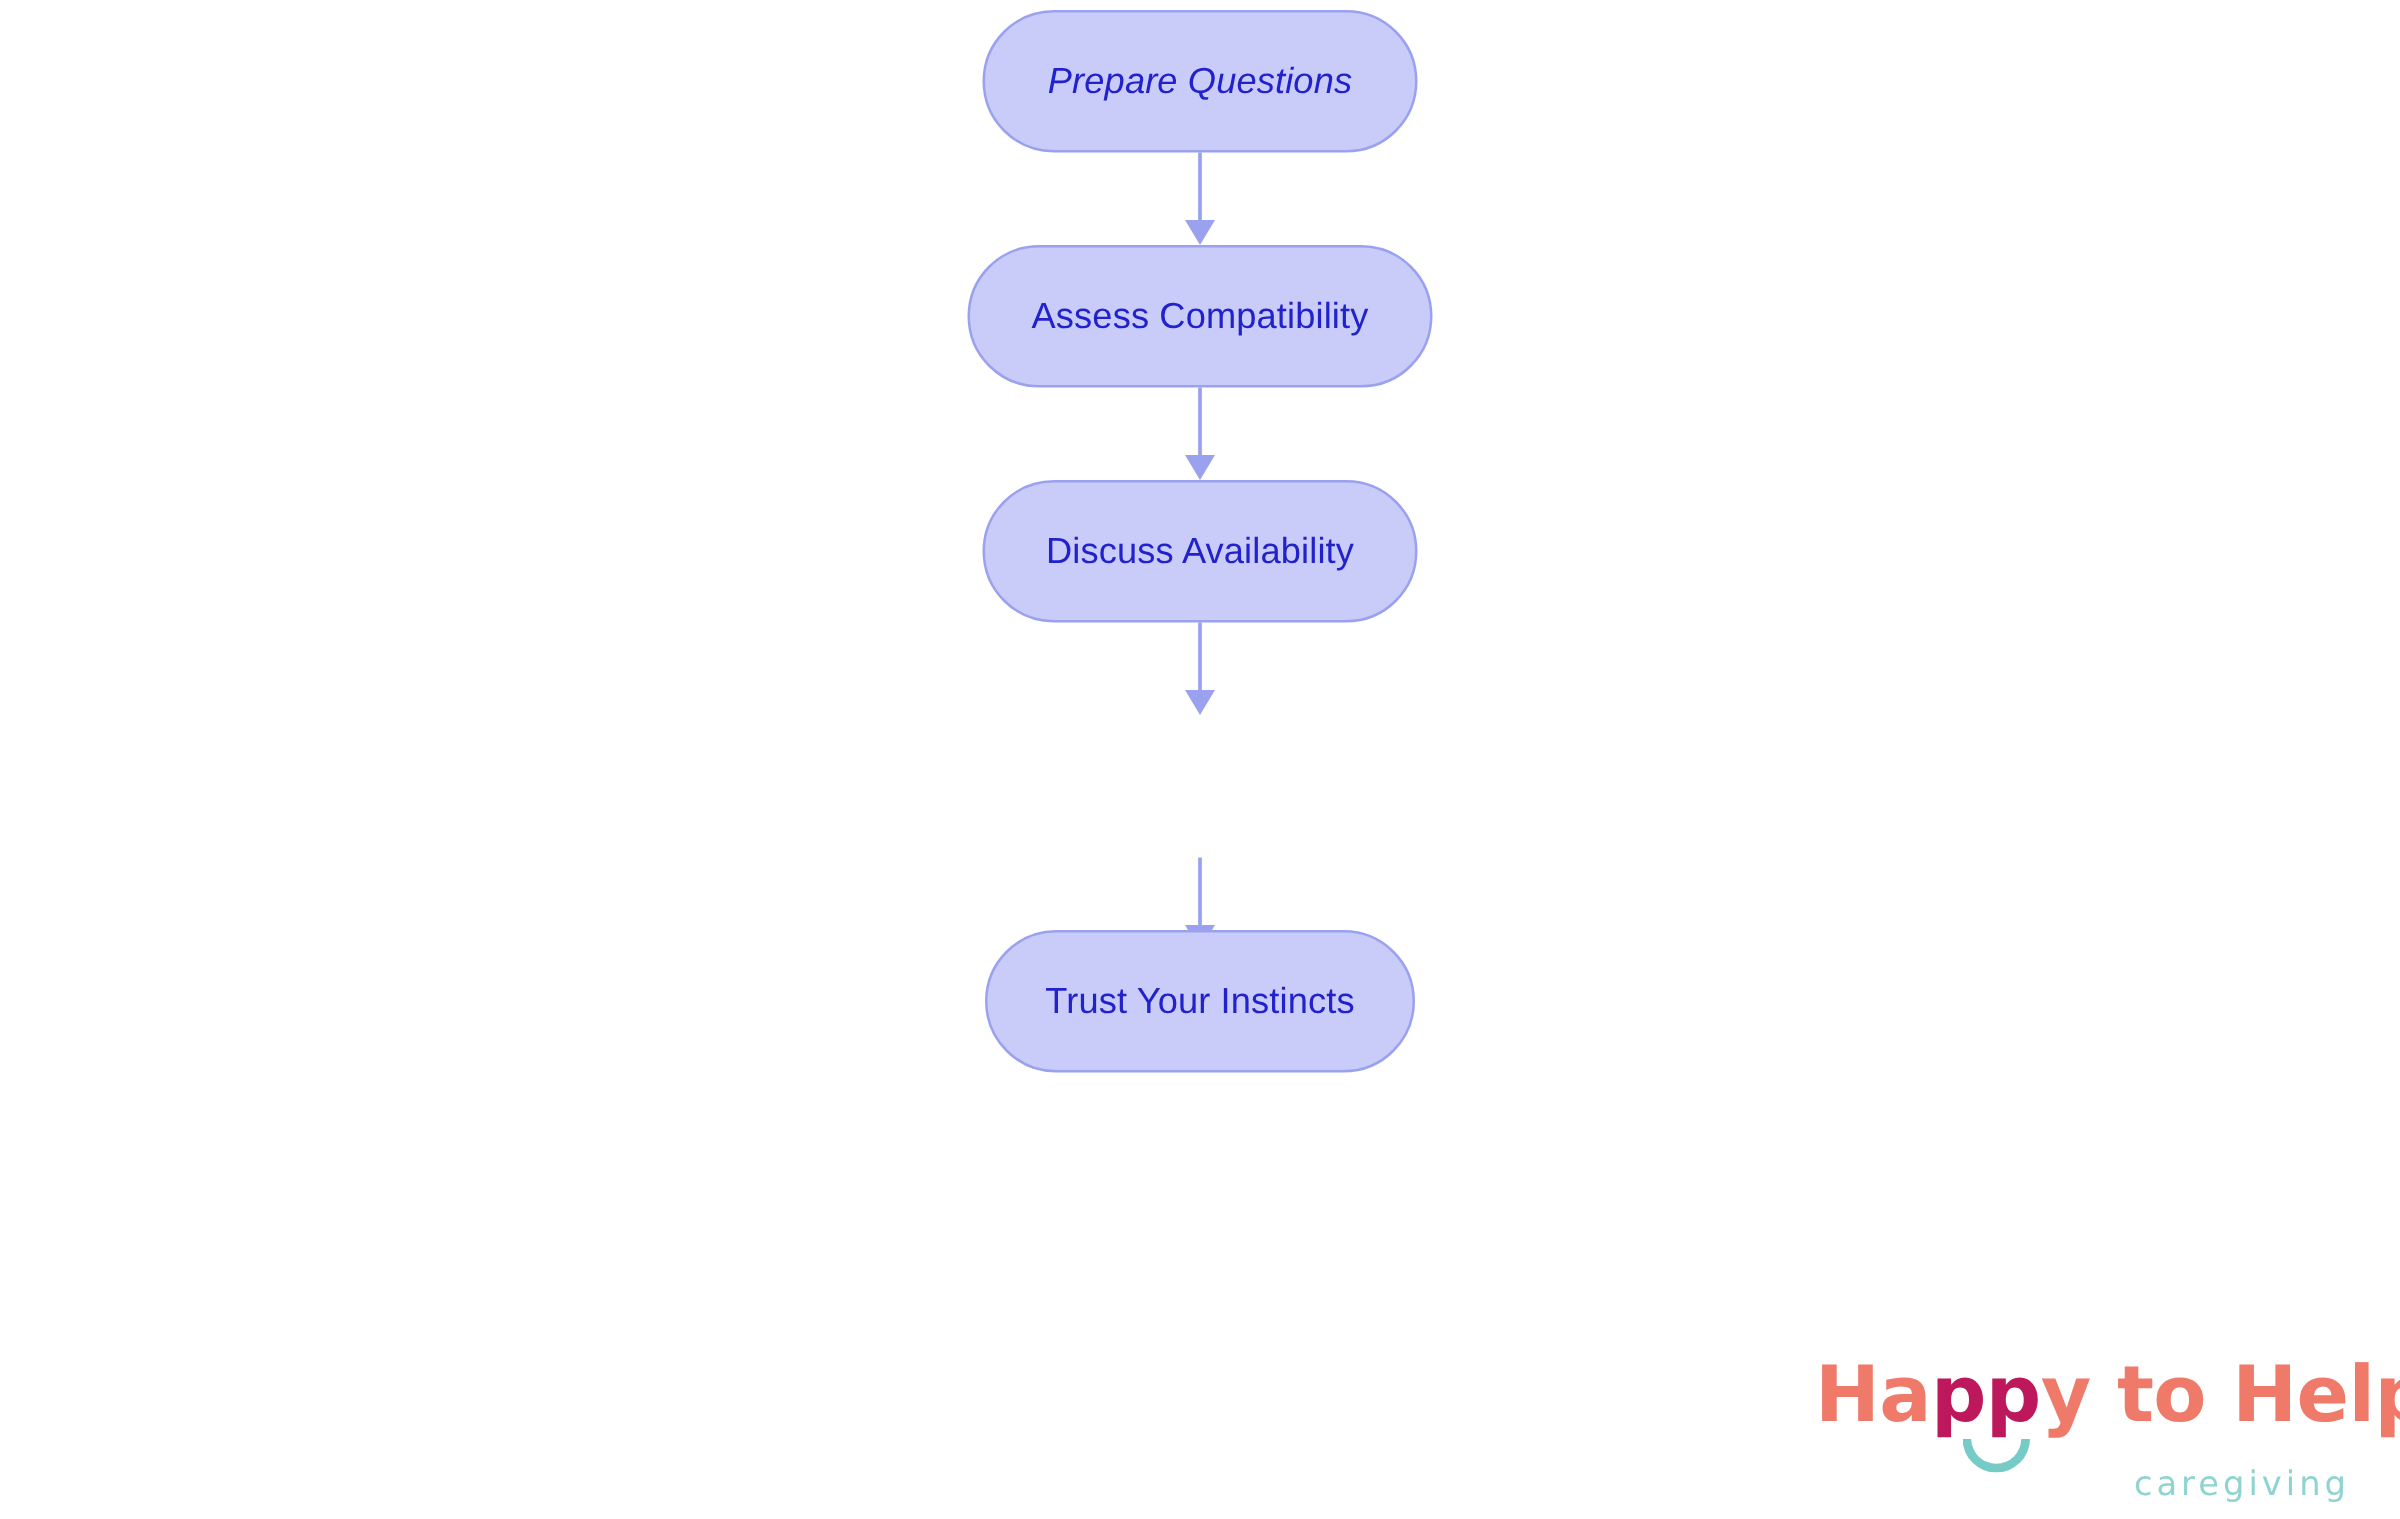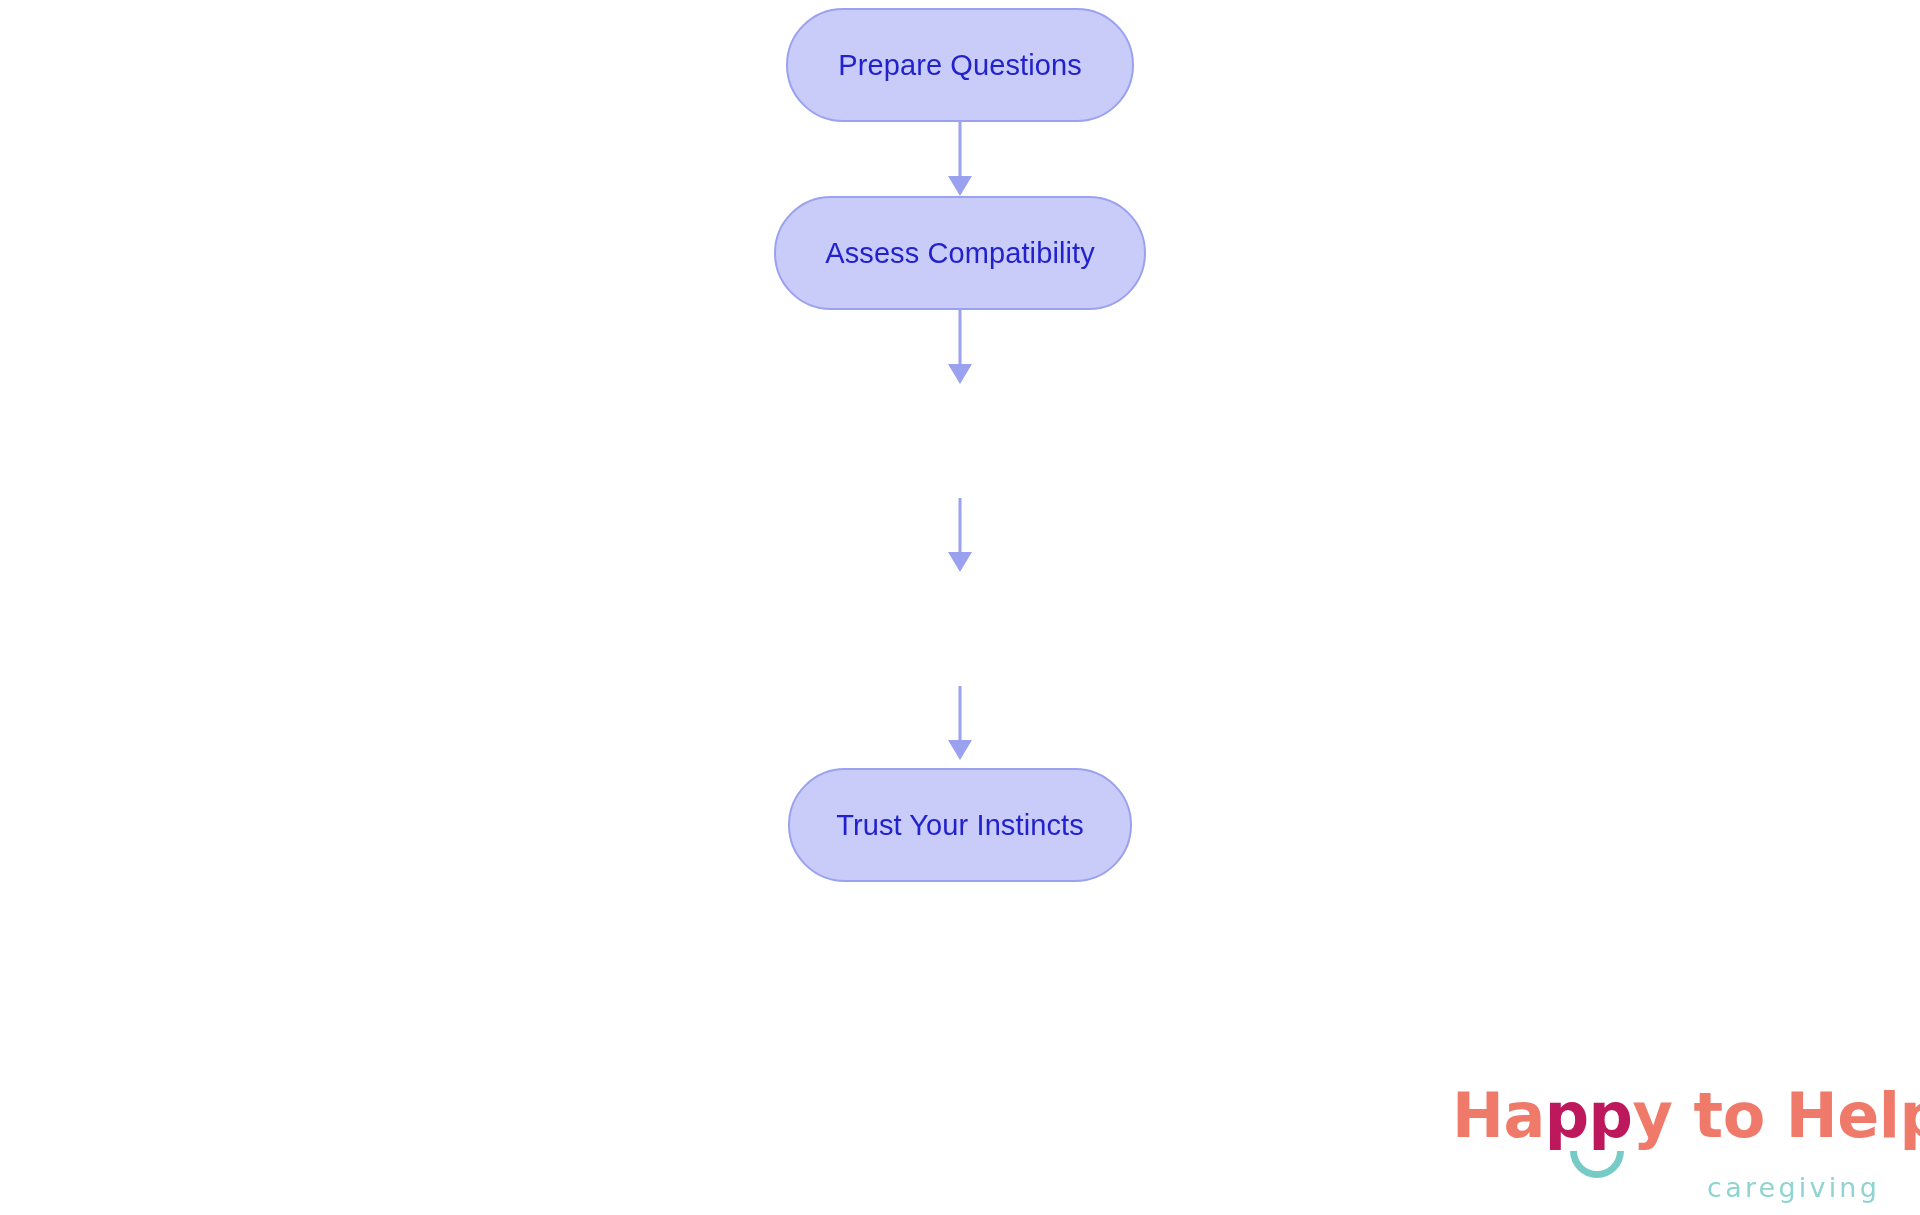--- a/index.html
+++ b/index.html
@@ -127,51 +127,54 @@
     letter-spacing: 3.2px;
     line-height: 1;
     white-space: nowrap;
   }
 </style>
 </head>
 <body>
 
 <div id="flowchart-canvas">
 
-  <div class="node" id="node-0" style="top: 8px; width: 348px;">
+  <div class="node" id="node-0" style="top: 8px; width: 348px; font-style: italic;">
     <span class="node-label">Prepare Questions</span>
   </div>
 
   <div class="connector" id="conn-0" style="top: 122px; height: 74px;">
     <div class="line" style="height: 54px;"></div>
     <div class="head"></div>
   </div>
 
   <div class="node" id="node-1" style="top: 196px; width: 372px;">
     <span class="node-label">Assess Compatibility</span>
   </div>
 
   <div class="connector" id="conn-1" style="top: 310px; height: 74px;">
     <div class="line" style="height: 54px;"></div>
     <div class="head"></div>
   </div>
 
+  <div class="node" id="node-2" style="top: 384px; width: 348px;">
+    <span class="node-label">Discuss Availability</span>
+  </div>
 
   <div class="connector" id="conn-2" style="top: 498px; height: 74px;">
     <div class="line" style="height: 54px;"></div>
     <div class="head"></div>
   </div>
 
 
   <div class="connector" id="conn-3" style="top: 686px; height: 74px;">
     <div class="line" style="height: 54px;"></div>
     <div class="head"></div>
   </div>
 
-  <div class="node" id="node-4" style="top: 768px; width: 344px;">
+  <div class="node" id="node-4" style="top: 744px; width: 344px;">
     <span class="node-label">Trust Your Instincts</span>
   </div>
 
 </div>
 
 <div id="brand-logo">
   <div class="logo-wordmark"><span class="lw-coral">Ha</span><span class="lw-teal">pp</span><span class="lw-coral">y</span><span class="lw-coral"> to </span><span class="lw-coral">Help</span></div>
   <div class="logo-smile"></div>
   <div class="logo-tagline">caregiving</div>
 </div>

